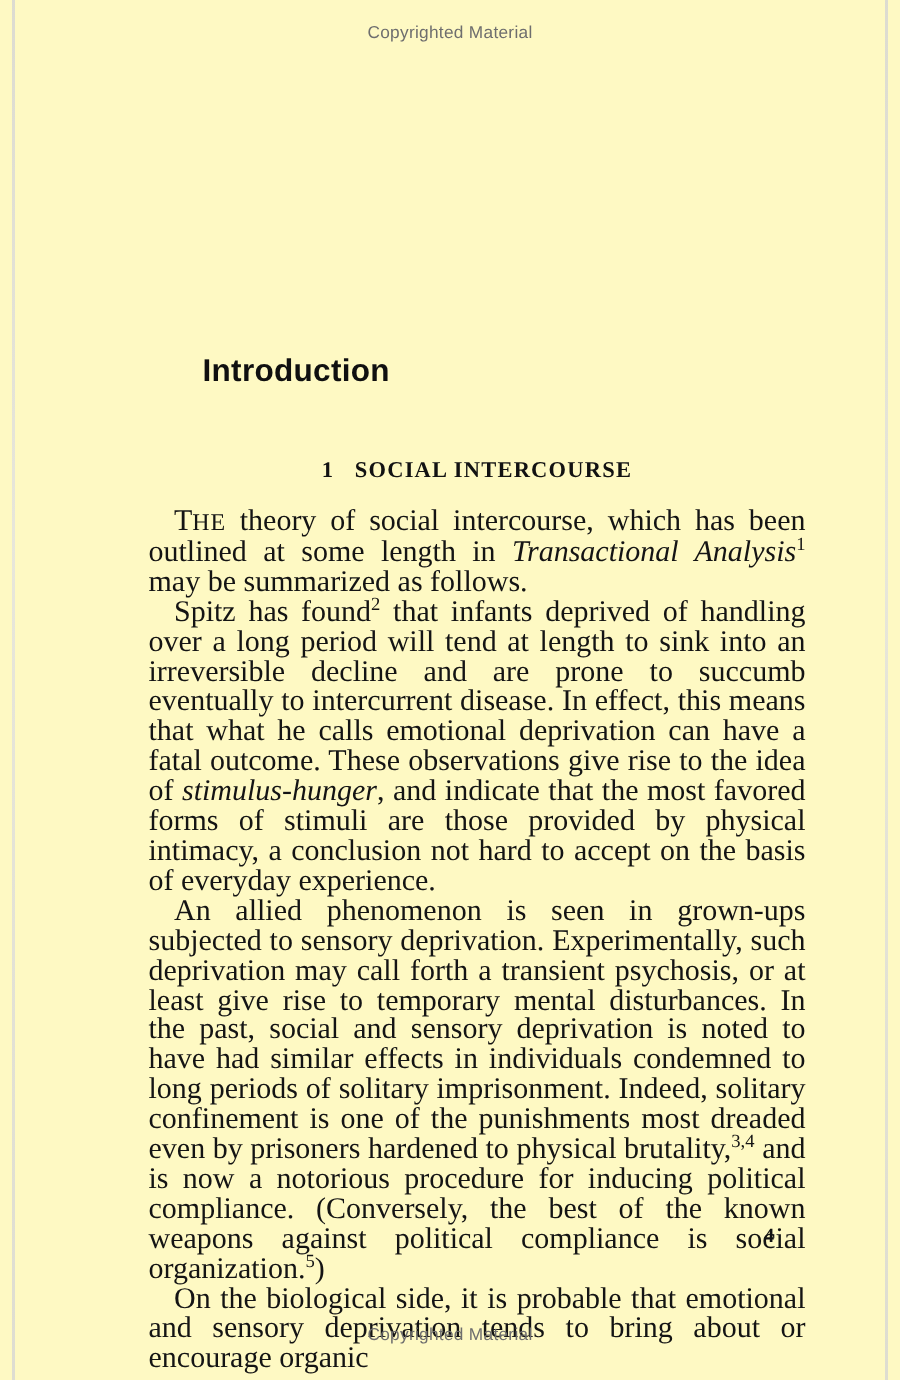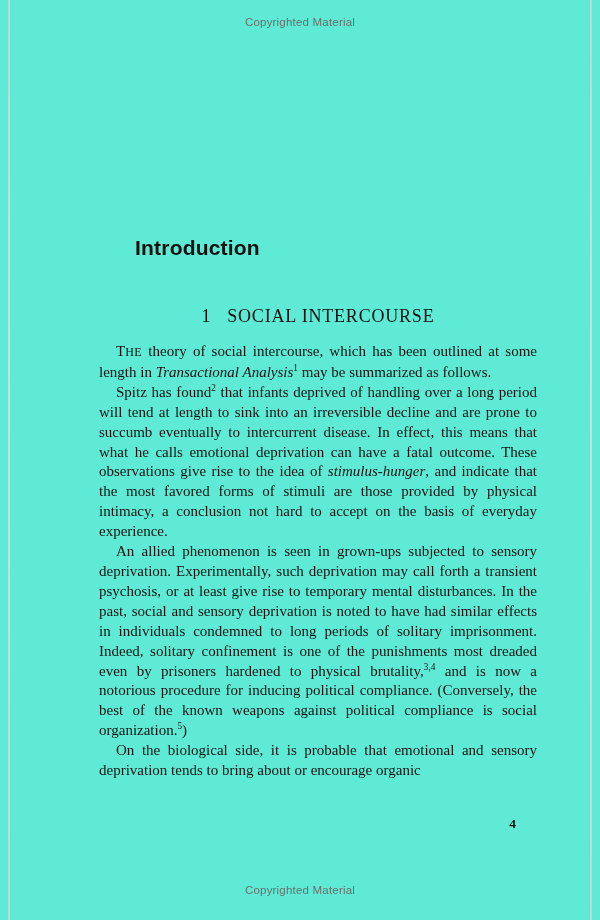--- a/index.html
+++ b/index.html
@@ -4,21 +4,21 @@
 <style>
   html, body {
     margin: 0;
     padding: 0;
     background: #e9e9e9;
   }
   .page {
     position: relative;
     width: 600px;
     height: 920px;
-    background: #5eead4;
+    background: #fef9c3;
     overflow: hidden;
     font-family: "Liberation Serif", serif;
   }
   .edge-line {
     position: absolute;
     top: 0;
     width: 2px;
     height: 920px;
     background: linear-gradient(to bottom, #d4d4d4, #e2e2e0 40%, #d6d6d4);
     opacity: 0.8;
@@ -49,31 +49,31 @@
     font-family: "Liberation Sans", sans-serif;
     font-weight: 700;
     font-size: 21px;
     letter-spacing: 0.2px;
     color: #101010;
   }
   .section-heading {
     margin: 46px 0 15px 0;
     text-align: center;
     font-family: "Liberation Serif", serif;
-    font-weight: 400;
-    font-size: 18px;
+    font-weight: 700;
+    font-size: 15px;
     letter-spacing: 0.8px;
     white-space: pre;
     color: #121212;
   }
   .body-text p {
     margin: 0;
     text-align: justify;
     text-indent: 17px;
-    font-size: 15px;
+    font-size: 20px;
     line-height: 19.9px;
     color: #141414;
   }
   .body-text p i {
     font-style: italic;
   }
   .body-text p sup {
     font-size: 0.62em;
     line-height: 0;
     vertical-align: super;

